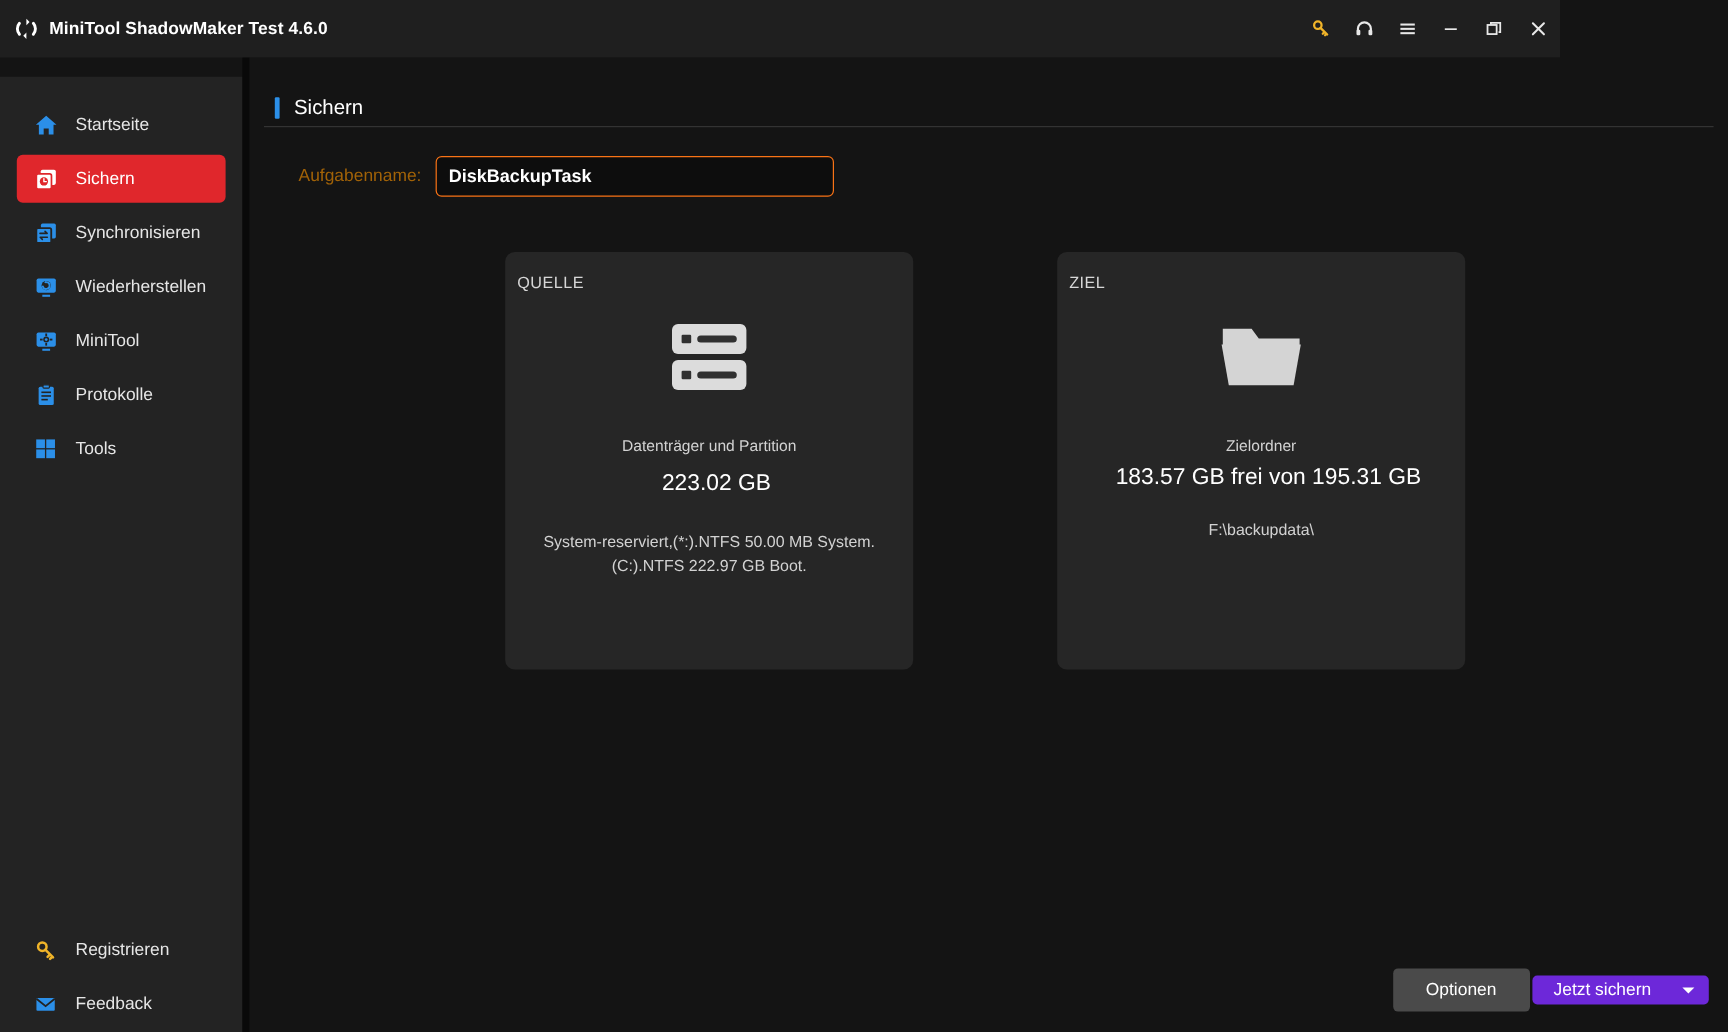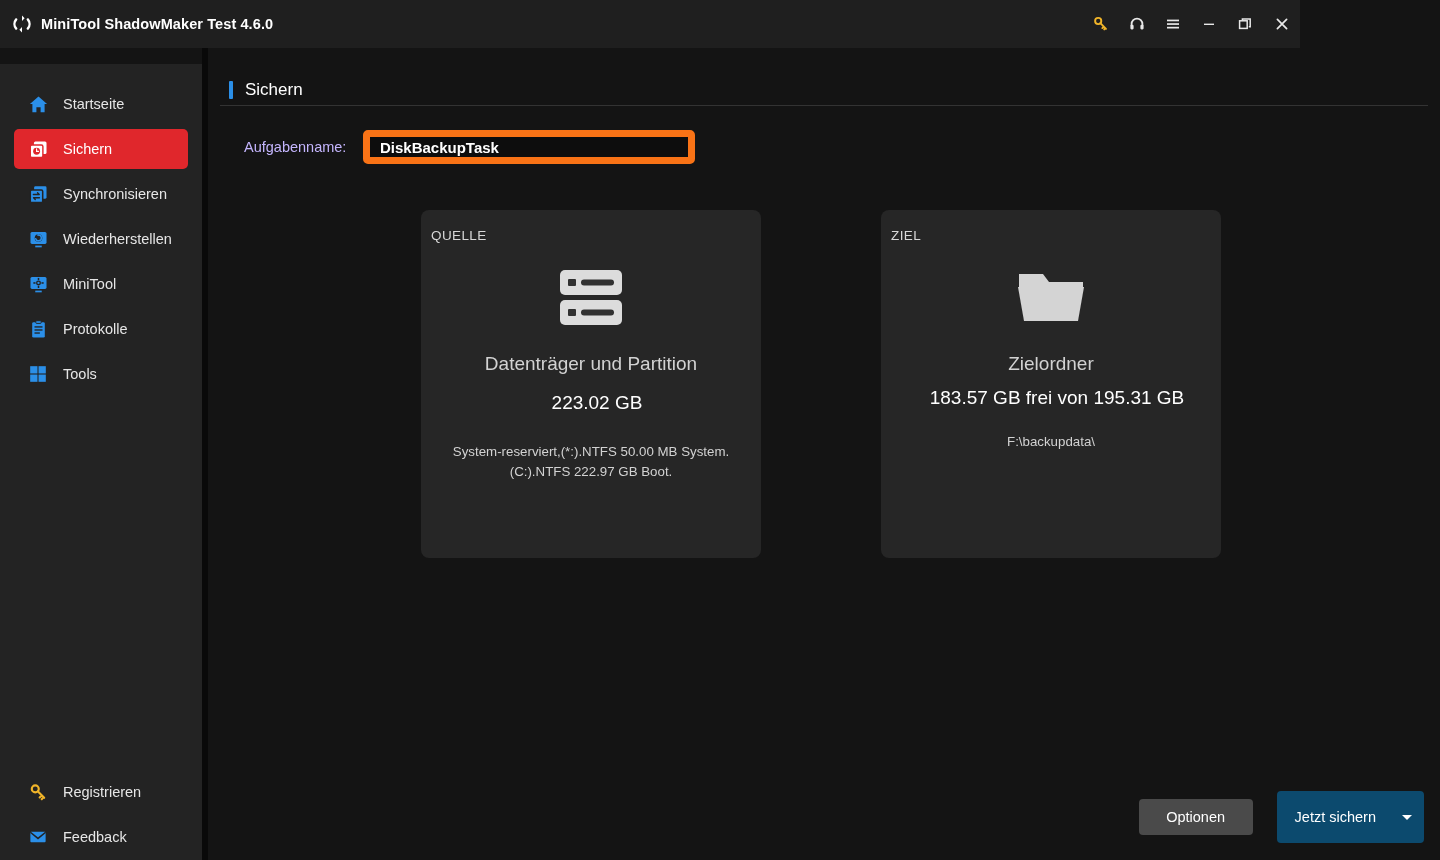--- a/index.html
+++ b/index.html
@@ -132,29 +132,29 @@
   .taskrow {
     position: absolute;
     top: 82px; left: 0;
     width: 1232px;
     display: flex;
     align-items: center;
   }
   .task-label {
     margin-left: 36px;
     font-size: 14.5px;
-    color: #c4b5fd;
+    color: #a16207;
     width: 112px;
-    text-align: left;
+    text-align: center;
   }
   .task-input {
     margin-left: 7px;
     width: 332px; height: 34px;
     background: #0d0d0d;
-    border: 7px solid #f97316;
+    border: 1px solid #f97316;
     border-radius: 5px;
     color: #ffffff;
     font-size: 15px;
     font-weight: bold;
     font-family: "Liberation Sans", sans-serif;
     padding: 0 10px;
     outline: none;
   }
 
   
@@ -176,24 +176,24 @@
     letter-spacing: .4px;
   }
   .card-icon {
     position: absolute;
     top: 48px; left: 0;
     width: 340px;
     display: flex; justify-content: center;
   }
   .card-sub {
     position: absolute;
-    top: 143px; left: 0;
+    top: 154px; left: 0;
     width: 340px;
     text-align: center;
-    font-size: 19px;
+    font-size: 13px;
     color: #d2d2d2;
   }
   .card-size {
     position: absolute;
     top: 182px; left: 0;
     width: 352px;
     text-align: center;
     font-size: 19px;
     color: #ffffff;
   }
@@ -228,24 +228,24 @@
     width: 114px; height: 36px;
     background: #4a4a4a;
     border: none;
     border-radius: 4px;
     color: #ffffff;
     font-size: 14.5px;
     font-family: "Liberation Sans", sans-serif;
     cursor: pointer;
   }
   .btn-backup-wrap {
-    margin-left: 24px;
+    margin-left: 2px;
     display: flex;
-    height: 52px;
-    background: #0c4a6e;
+    height: 24px;
+    background: #6d28d9;
     border-radius: 4px;
     overflow: hidden;
   }
   .btn-backup {
     border: none;
     background: transparent;
     color: #ffffff;
     font-size: 14.5px;
     font-family: "Liberation Sans", sans-serif;
     padding: 0 14px 0 18px;

